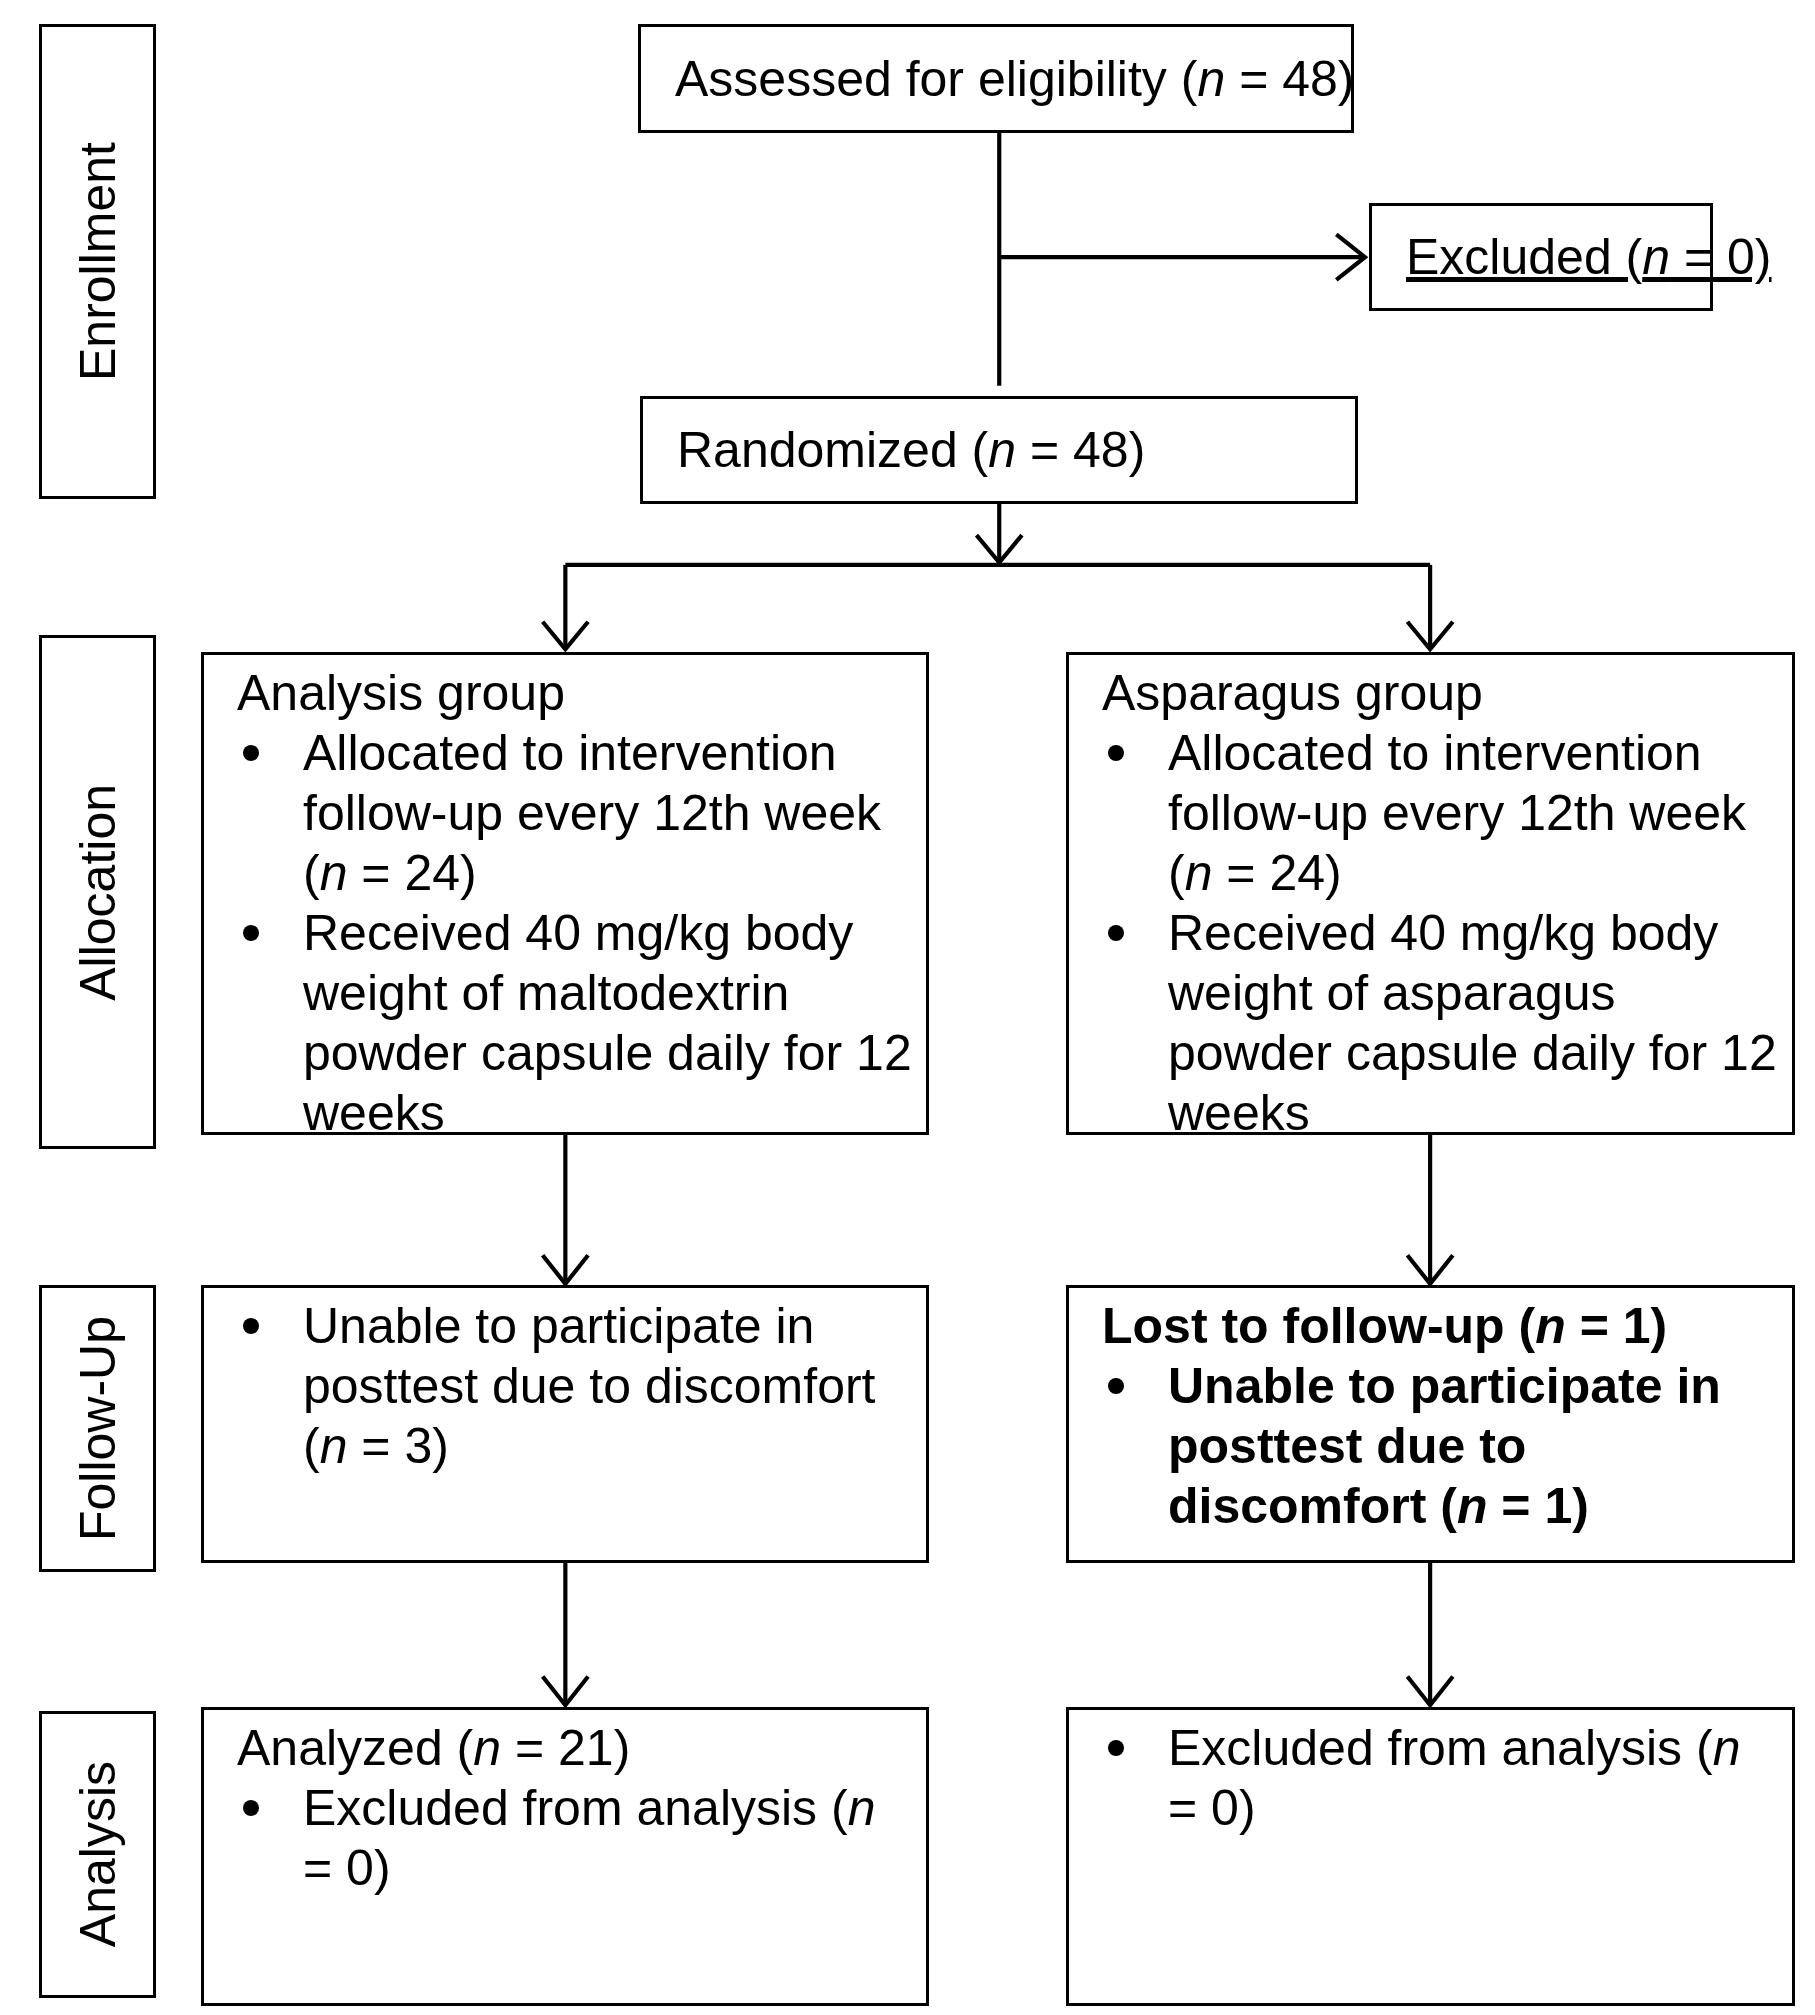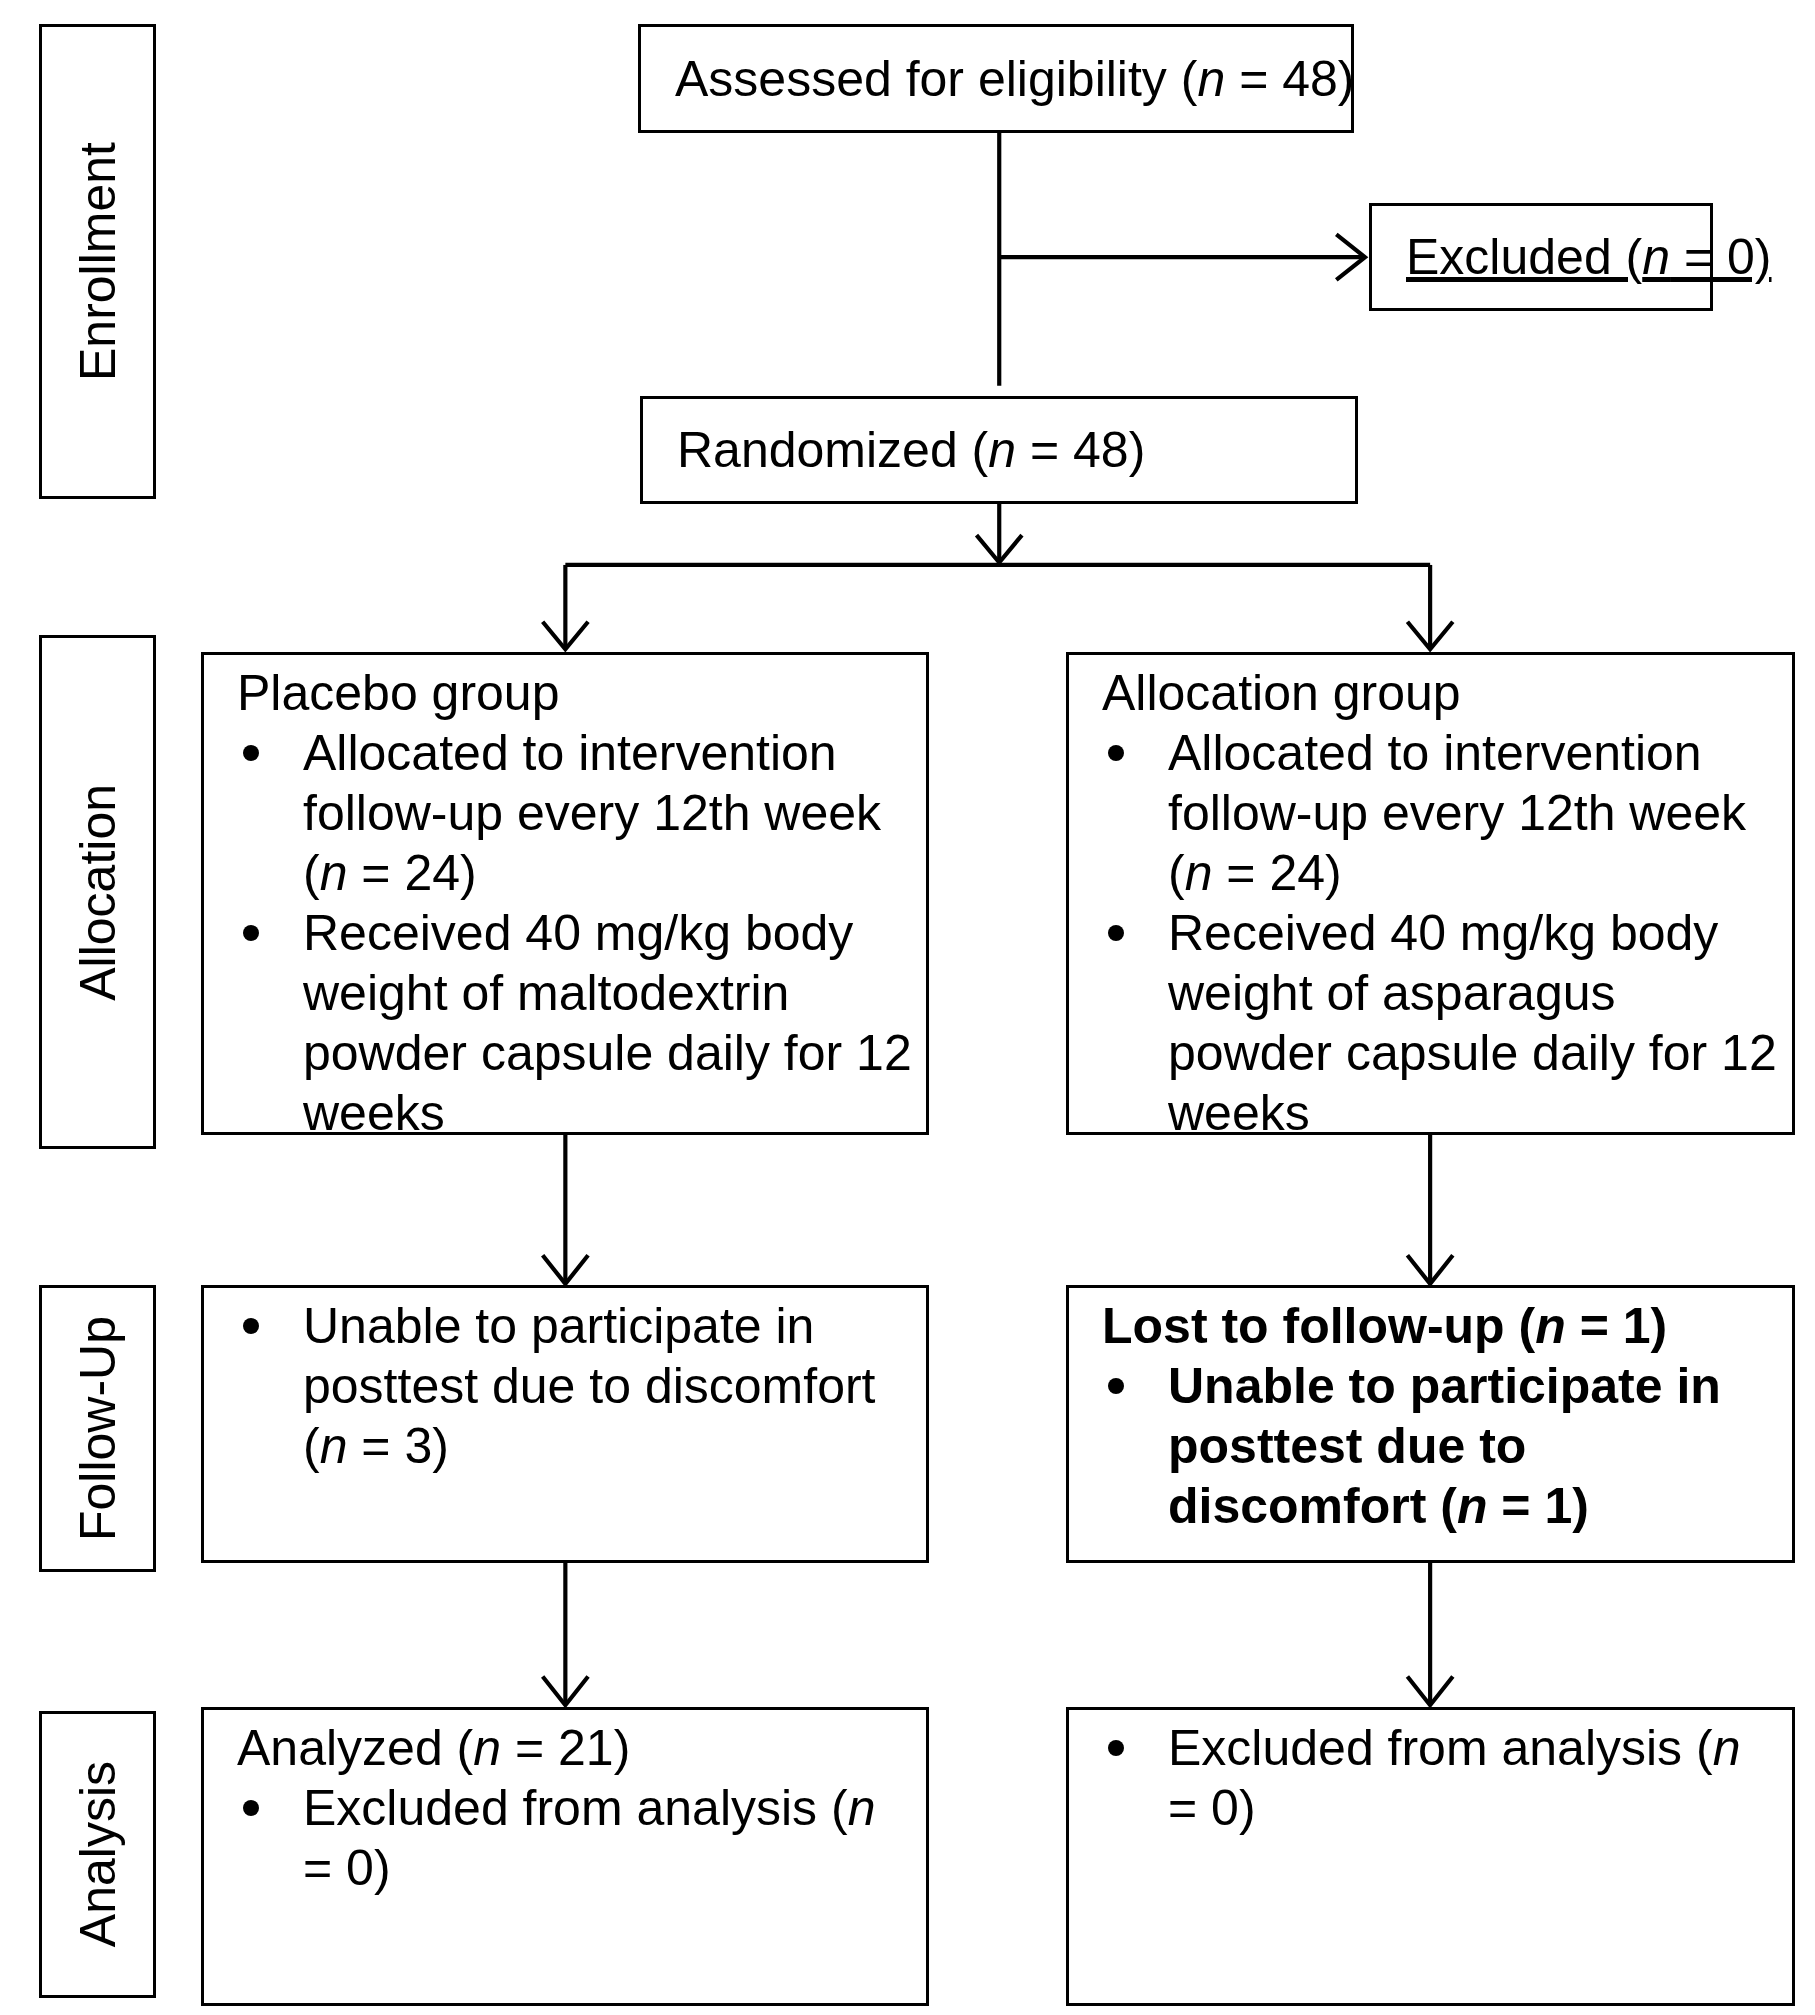--- a/index.html
+++ b/index.html
@@ -113,37 +113,37 @@
   </div>
   <div class="fbox simple" id="box-excluded">
     <span>Excluded (<i>n</i> = 0)</span>
   </div>
   <div class="fbox simple" id="box-randomized">
     <span>Randomized (<i>n</i> = 48)</span>
   </div>
 
   <div class="fbox" id="box-placebo">
     <div class="content">
-      <div>Placebo group</div>
+      <div>Analysis group</div>
       <ul>
         <li>
           <span class="dot"></span>
           <span class="btext">Allocated to intervention follow-up every 12th week (<i>n</i> = 24)</span>
         </li>
         <li>
           <span class="dot"></span>
           <span class="btext">Received 40 mg/kg body weight of maltodextrin powder capsule daily for 12 weeks</span>
         </li>
       </ul>
     </div>
   </div>
 
   <div class="fbox" id="box-asparagus">
     <div class="content">
-      <div>Allocation group</div>
+      <div>Asparagus group</div>
       <ul>
         <li>
           <span class="dot"></span>
           <span class="btext">Allocated to intervention follow-up every 12th week (<i>n</i> = 24)</span>
         </li>
         <li>
           <span class="dot"></span>
           <span class="btext">Received 40 mg/kg body weight of asparagus powder capsule daily for 12 weeks</span>
         </li>
       </ul>

